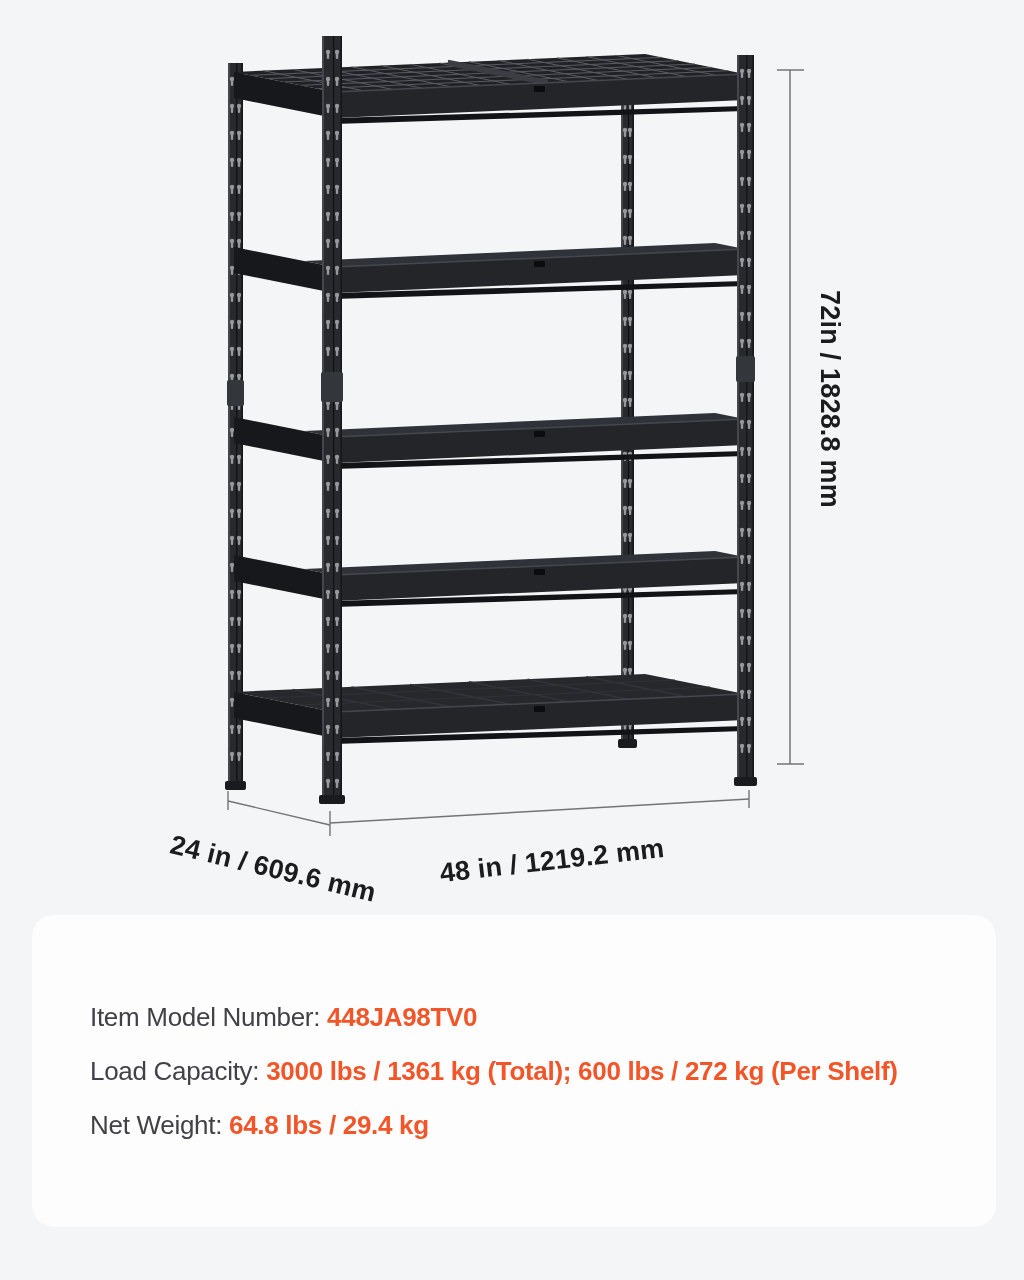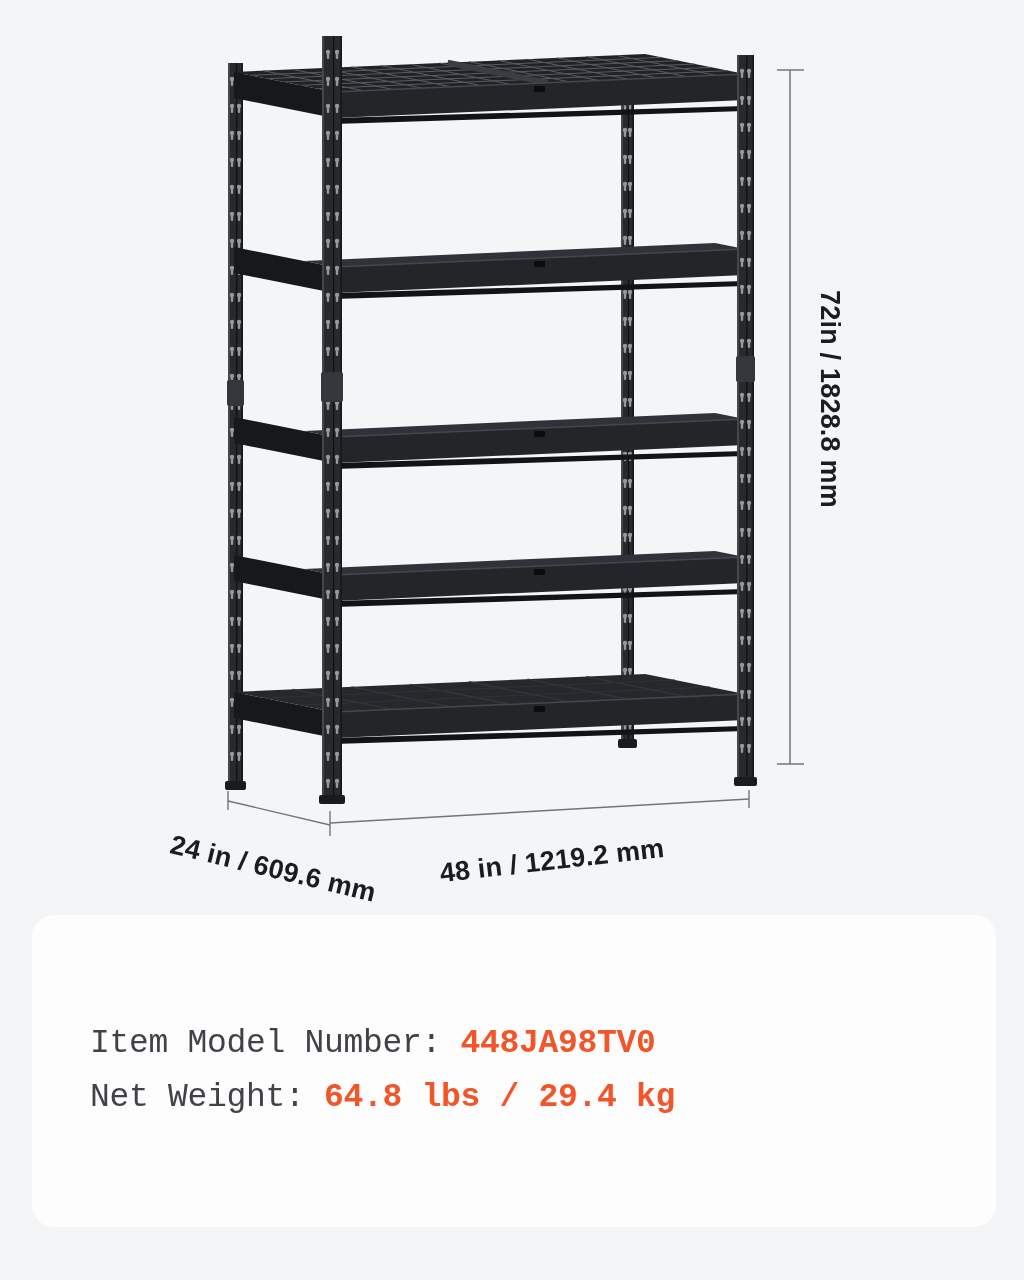--- a/index.html
+++ b/index.html
@@ -17,21 +17,21 @@
   .dim-height{left:829px;top:399px;transform:translate(-50%,-50%) rotate(90deg);}
   .dim-depth {left:273px;top:869px;transform:translate(-50%,-50%) rotate(13.5deg);}
   .dim-width {left:552px;top:861px;transform:translate(-50%,-50%) rotate(-6.5deg);}
   
   .spec-panel{
     position:absolute;left:32px;top:915px;width:964px;height:312px;
     background:#fdfdfe;border-radius:22px;box-sizing:border-box;
     display:flex;flex-direction:column;justify-content:center;
     gap:26px;padding:0 28px 0 58px;
   }
-  .spec-row{font-size:33px;line-height:28px;letter-spacing:-0.3px;white-space:nowrap;font-family:Liberation Mono, monospace;}
+  .spec-row{font-size:26px;line-height:28px;letter-spacing:-0.3px;white-space:nowrap;}
   .spec-label{color:var(--label-color,#404247);}
   .spec-value{color:var(--accent-color,#f15528);font-weight:700;}
 </style>
 </head>
 <body>
 
 <div class="stage">
 
   <svg id="rack-svg" viewBox="0 0 1024 910">
       <rect x="621" y="60" width="13" height="682" fill="#27292d" rx="0"></rect>
@@ -546,16 +546,19 @@
 
   <div class="dim dim-height">72in / 1828.8 mm</div>
   <div class="dim dim-depth">24 in / 609.6 mm</div>
   <div class="dim dim-width">48 in / 1219.2 mm</div>
 
   <div class="spec-panel">
     <div class="spec-row">
       <span class="spec-label">Item Model Number: </span><span class="spec-value">448JA98TV0</span>
     </div>
     <div class="spec-row">
+      <span class="spec-label">Load Capacity: </span><span class="spec-value">3000 lbs / 1361 kg (Total); 600 lbs / 272 kg (Per Shelf)</span>
+    </div>
+    <div class="spec-row">
       <span class="spec-label">Net Weight: </span><span class="spec-value">64.8 lbs / 29.4 kg</span>
     </div>
   </div>
 </div>
 
 </body></html>

